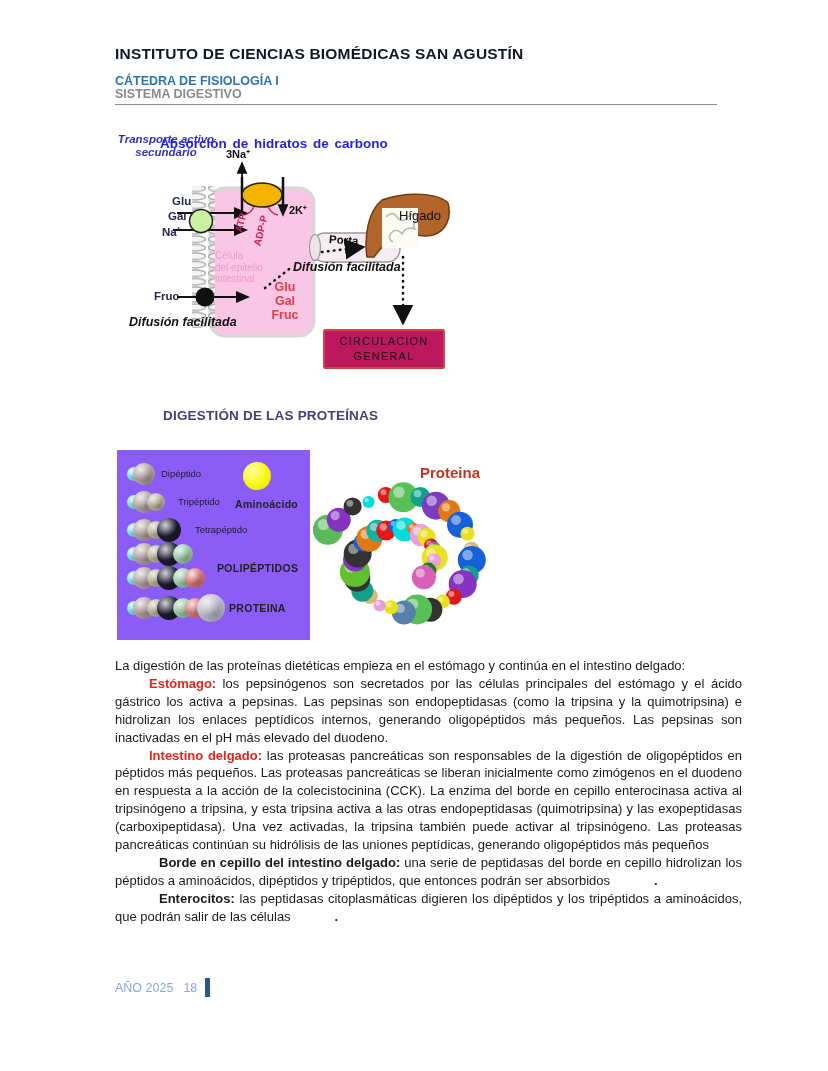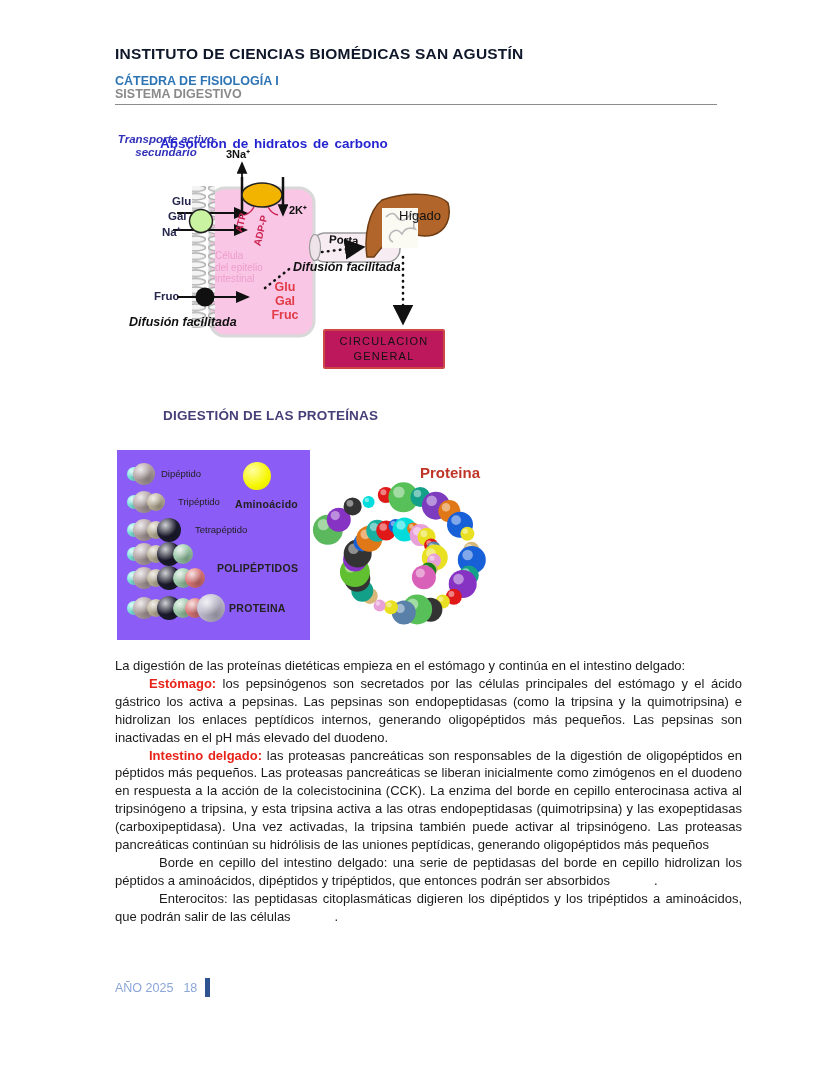--- a/index.html
+++ b/index.html
@@ -56,21 +56,21 @@
   .pl5{left:112px;top:152px;}
 
   
   .fig2r{position:absolute;left:312px;top:450px;width:195px;height:205px;background:#fff;}
   .chain-title{position:absolute;left:108px;top:14px;font-size:15px;font-weight:bold;color:#bf3527;}
 
   
   .body-text{position:absolute;left:115px;top:657px;width:627px;font-size:13px;line-height:17.9px;color:#1b1b1b;}
   .body-text p{margin:0;text-align:justify;}
   .r-n{font-weight:normal;}
-  .r-b{font-weight:normal;padding-left:44px;}
+  .r-b{font-weight:bold;padding-left:44px;}
   .r-rb{font-weight:bold;color:#e8231a;margin-left:34px;}
 
   
   .footer{position:absolute;left:115px;top:978px;font-size:12.5px;color:#8ca6d8;}
   .pgnum{margin-left:10px;}
   .fbar{display:inline-block;width:5px;height:19px;background:#2d5391;margin-left:8px;vertical-align:-5px;}
 </style>
 </head>
 <body>
 

